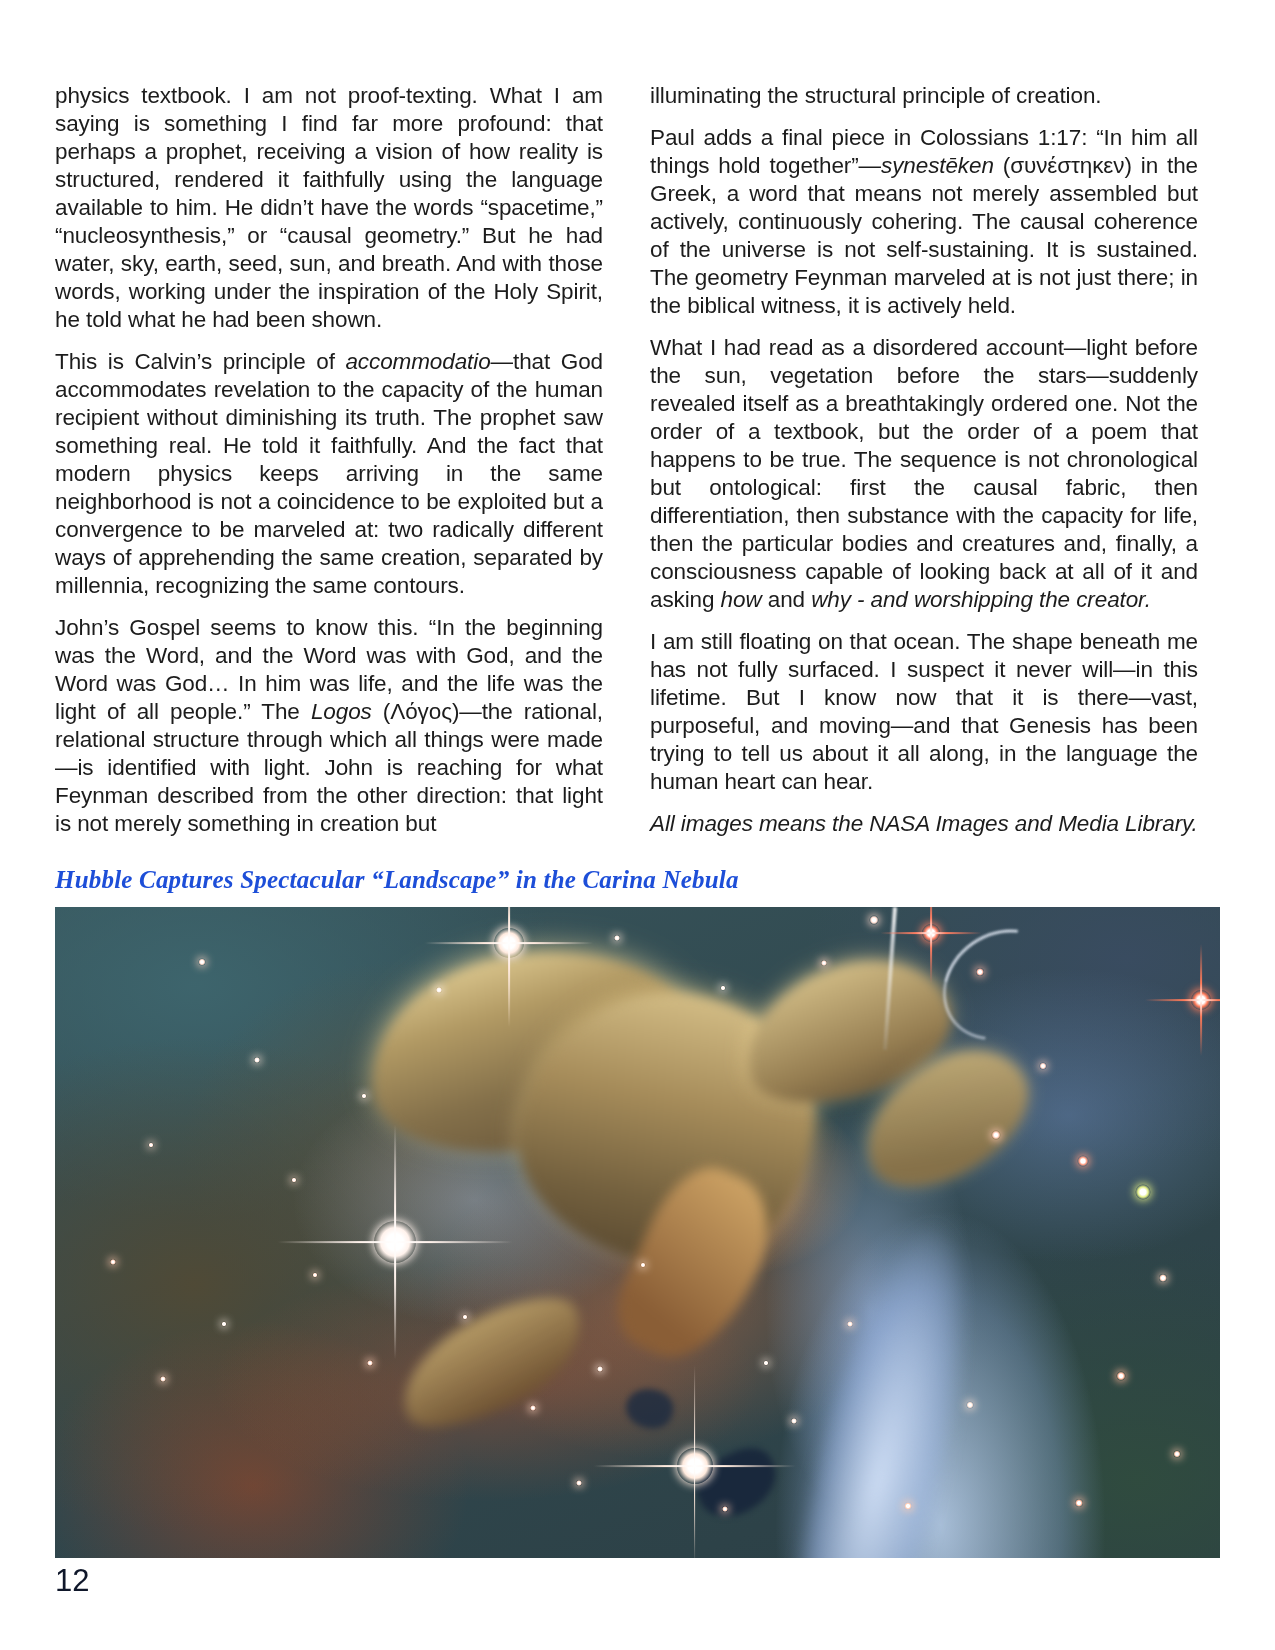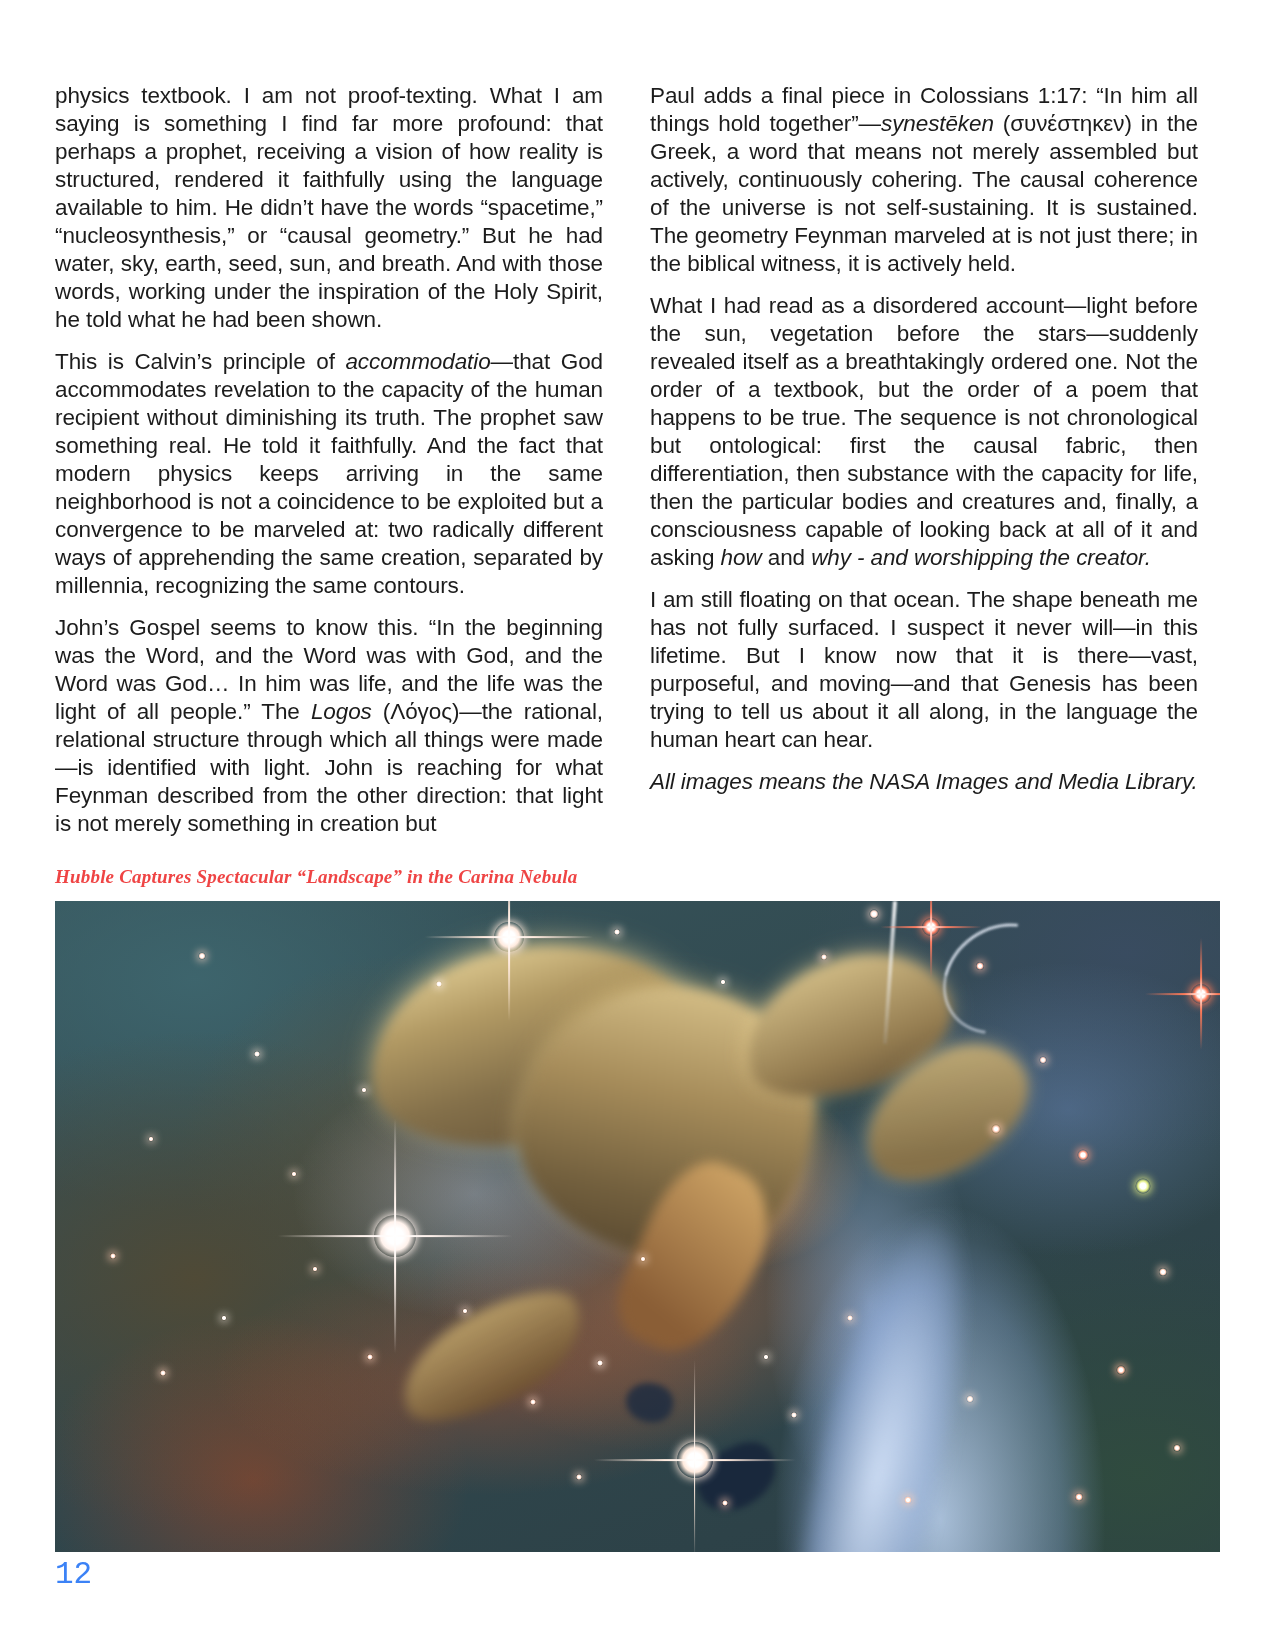--- a/index.html
+++ b/index.html
@@ -3,22 +3,22 @@
 <meta charset="utf-8">
 <style>
   html,body{margin:0;padding:0;background:#ffffff;}
   body{width:1275px;height:1650px;overflow:hidden;font-family:"Liberation Sans",sans-serif;color:#1c1c1c;}
   .page{box-sizing:border-box;padding:50px 55px 0 55px;}
   .columns{display:flex;gap:47px;}
   .col{width:548px;font-size:22.5px;line-height:28px;text-align:justify;letter-spacing:-0.1px;margin-top:32px;}
   .col p{margin:0 0 14px 0;}
   .col em{font-style:italic;}
   .figure-caption{font-family:"Liberation Serif",serif;font-style:italic;font-weight:600;
-    font-size:19px;color:#ef4444;margin:14px 0 13px 0;letter-spacing:0.2px;}
-  .page-number{font-family:Liberation Mono, monospace;font-size:31px;color:#3b82f6;margin-top:5px;}
+    font-size:25px;color:#1d4ed8;margin:14px 0 13px 0;letter-spacing:0.2px;}
+  .page-number{font-family:Liberation Sans, sans-serif;font-size:31px;color:#0f172a;margin-top:5px;}
 
   
   .nebula{position:relative;width:1165px;height:651px;overflow:hidden;
     background:
       radial-gradient(ellipse 220px 420px at 76% 95%, rgba(198,220,252,0.80), rgba(150,180,230,0.35) 55%, transparent 75%),
       radial-gradient(ellipse 150px 300px at 70% 62%, rgba(170,195,240,0.55), transparent 70%),
       radial-gradient(ellipse 300px 210px at 87% 32%, rgba(105,135,185,0.50), transparent 70%),
       radial-gradient(ellipse 260px 180px at 36% 45%, rgba(195,200,225,0.40), transparent 70%),
       radial-gradient(ellipse 210px 140px at 57% 42%, rgba(238,152,82,0.80), transparent 70%),
       radial-gradient(ellipse 330px 230px at 52% 60%, rgba(205,110,60,0.50), transparent 70%),
@@ -78,20 +78,21 @@
 
 <div class="page">
 
   <div class="columns">
     <div class="col">
       <p><span>physics textbook. I am not proof-texting. What I am saying is something I find far more profound: that perhaps a prophet, receiving a vision of how reality is structured, rendered it faithfully using the language available to him. He didn’t have the words “spacetime,” “nucleosynthesis,” or “causal geometry.” But he had water, sky, earth, seed, sun, and breath. And with those words, working under the inspiration of the Holy Spirit, he told what he had been shown.</span></p>
       <p><span>This is Calvin’s principle of </span><em>accommodatio</em><span>—that God accommodates revelation to the capacity of the human recipient without diminishing its truth. The prophet saw something real. He told it faithfully. And the fact that modern physics keeps arriving in the same neighborhood is not a coincidence to be exploited but a convergence to be marveled at: two radically different ways of apprehending the same creation, separated by millennia, recognizing the same contours.</span></p>
       <p><span>John’s Gospel seems to know this. “In the beginning was the Word, and the Word was with God, and the Word was God… In him was life, and the life was the light of all people.” The </span><em>Logos</em><span> (Λόγος)—the rational, relational structure through which all things were made—is identified with light. John is reaching for what Feynman described from the other direction: that light is not merely something in creation but</span></p>
     </div>
     <div class="col">
+      <p><span>illuminating the structural principle of creation.</span></p>
       <p><span>Paul adds a final piece in Colossians 1:17: “In him all things hold together”—</span><em>synestēken</em><span> (συνέστηκεν) in the Greek, a word that means not merely assembled but actively, continuously cohering. The causal coherence of the universe is not self-sustaining. It is sustained. The geometry Feynman marveled at is not just there; in the biblical witness, it is actively held.</span></p>
       <p><span>What I had read as a disordered account—light before the sun, vegetation before the stars—suddenly revealed itself as a breathtakingly ordered one. Not the order of a textbook, but the order of a poem that happens to be true. The sequence is not chronological but ontological: first the causal fabric, then differentiation, then substance with the capacity for life, then the particular bodies and creatures and, finally, a consciousness capable of looking back at all of it and asking </span><em>how</em><span> and </span><em>why - and worshipping the creator.</em></p>
       <p><span>I am still floating on that ocean. The shape beneath me has not fully surfaced. I suspect it never will—in this lifetime. But I know now that it is there—vast, purposeful, and moving—and that Genesis has been trying to tell us about it all along, in the language the human heart can hear.</span></p>
       <p><em>All images means the NASA Images and Media Library.</em></p>
     </div>
   </div>
 
   <div class="figure-caption">Hubble Captures Spectacular “Landscape” in the Carina Nebula</div>
 
   <div class="nebula">

